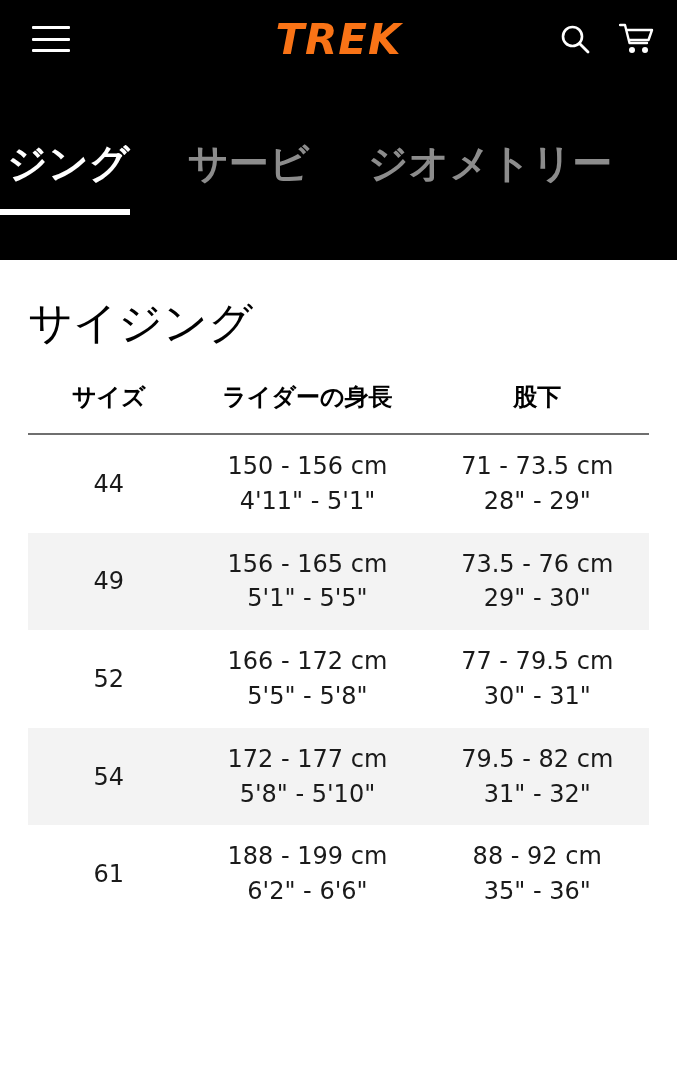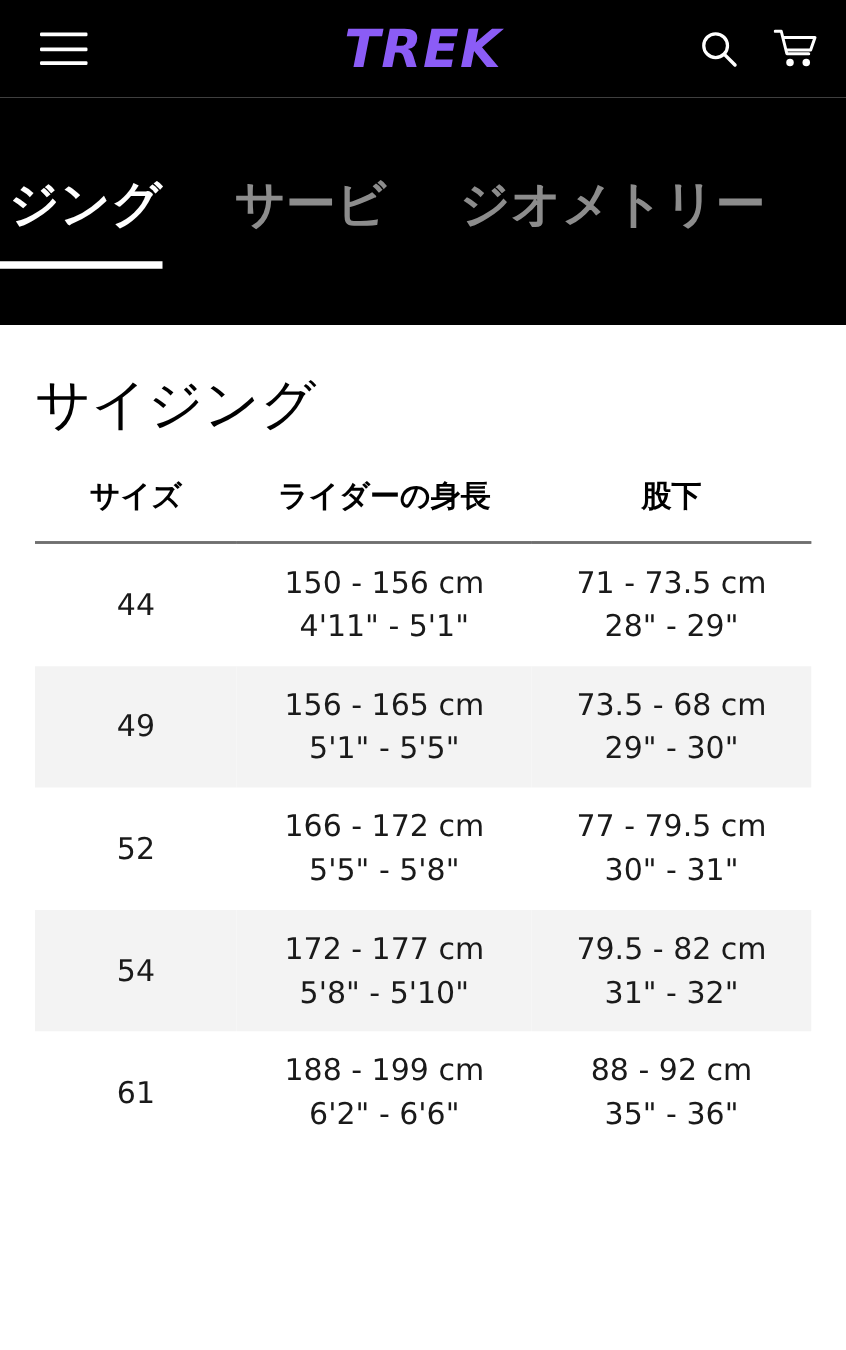--- a/index.html
+++ b/index.html
@@ -44,21 +44,21 @@
     height: 3px;
     width: 100%;
     background: #ffffff;
     border-radius: 1px;
   }
   .brand {
     position: absolute;
     left: 50%;
     top: 50%;
     transform: translate(-50%, -50%);
-    color: #8b5cf6;
+    color: #f97316;
     font-size: 42px;
     font-weight: bold;
     font-style: italic;
     letter-spacing: 1px;
     font-family: "DejaVu Sans", sans-serif;
     white-space: nowrap;
   }
   .top-actions {
     position: absolute;
     right: 22px;
@@ -217,21 +217,21 @@
             <span class="line2">28" - 29"</span>
           </td>
         </tr>
         <tr class="alt">
           <td class="size-cell">49</td>
           <td>
             <span class="line1">156 - 165 cm</span>
             <span class="line2">5'1" - 5'5"</span>
           </td>
           <td>
-            <span class="line1">73.5 - 68 cm</span>
+            <span class="line1">73.5 - 76 cm</span>
             <span class="line2">29" - 30"</span>
           </td>
         </tr>
         <tr>
           <td class="size-cell">52</td>
           <td>
             <span class="line1">166 - 172 cm</span>
             <span class="line2">5'5" - 5'8"</span>
           </td>
           <td>

